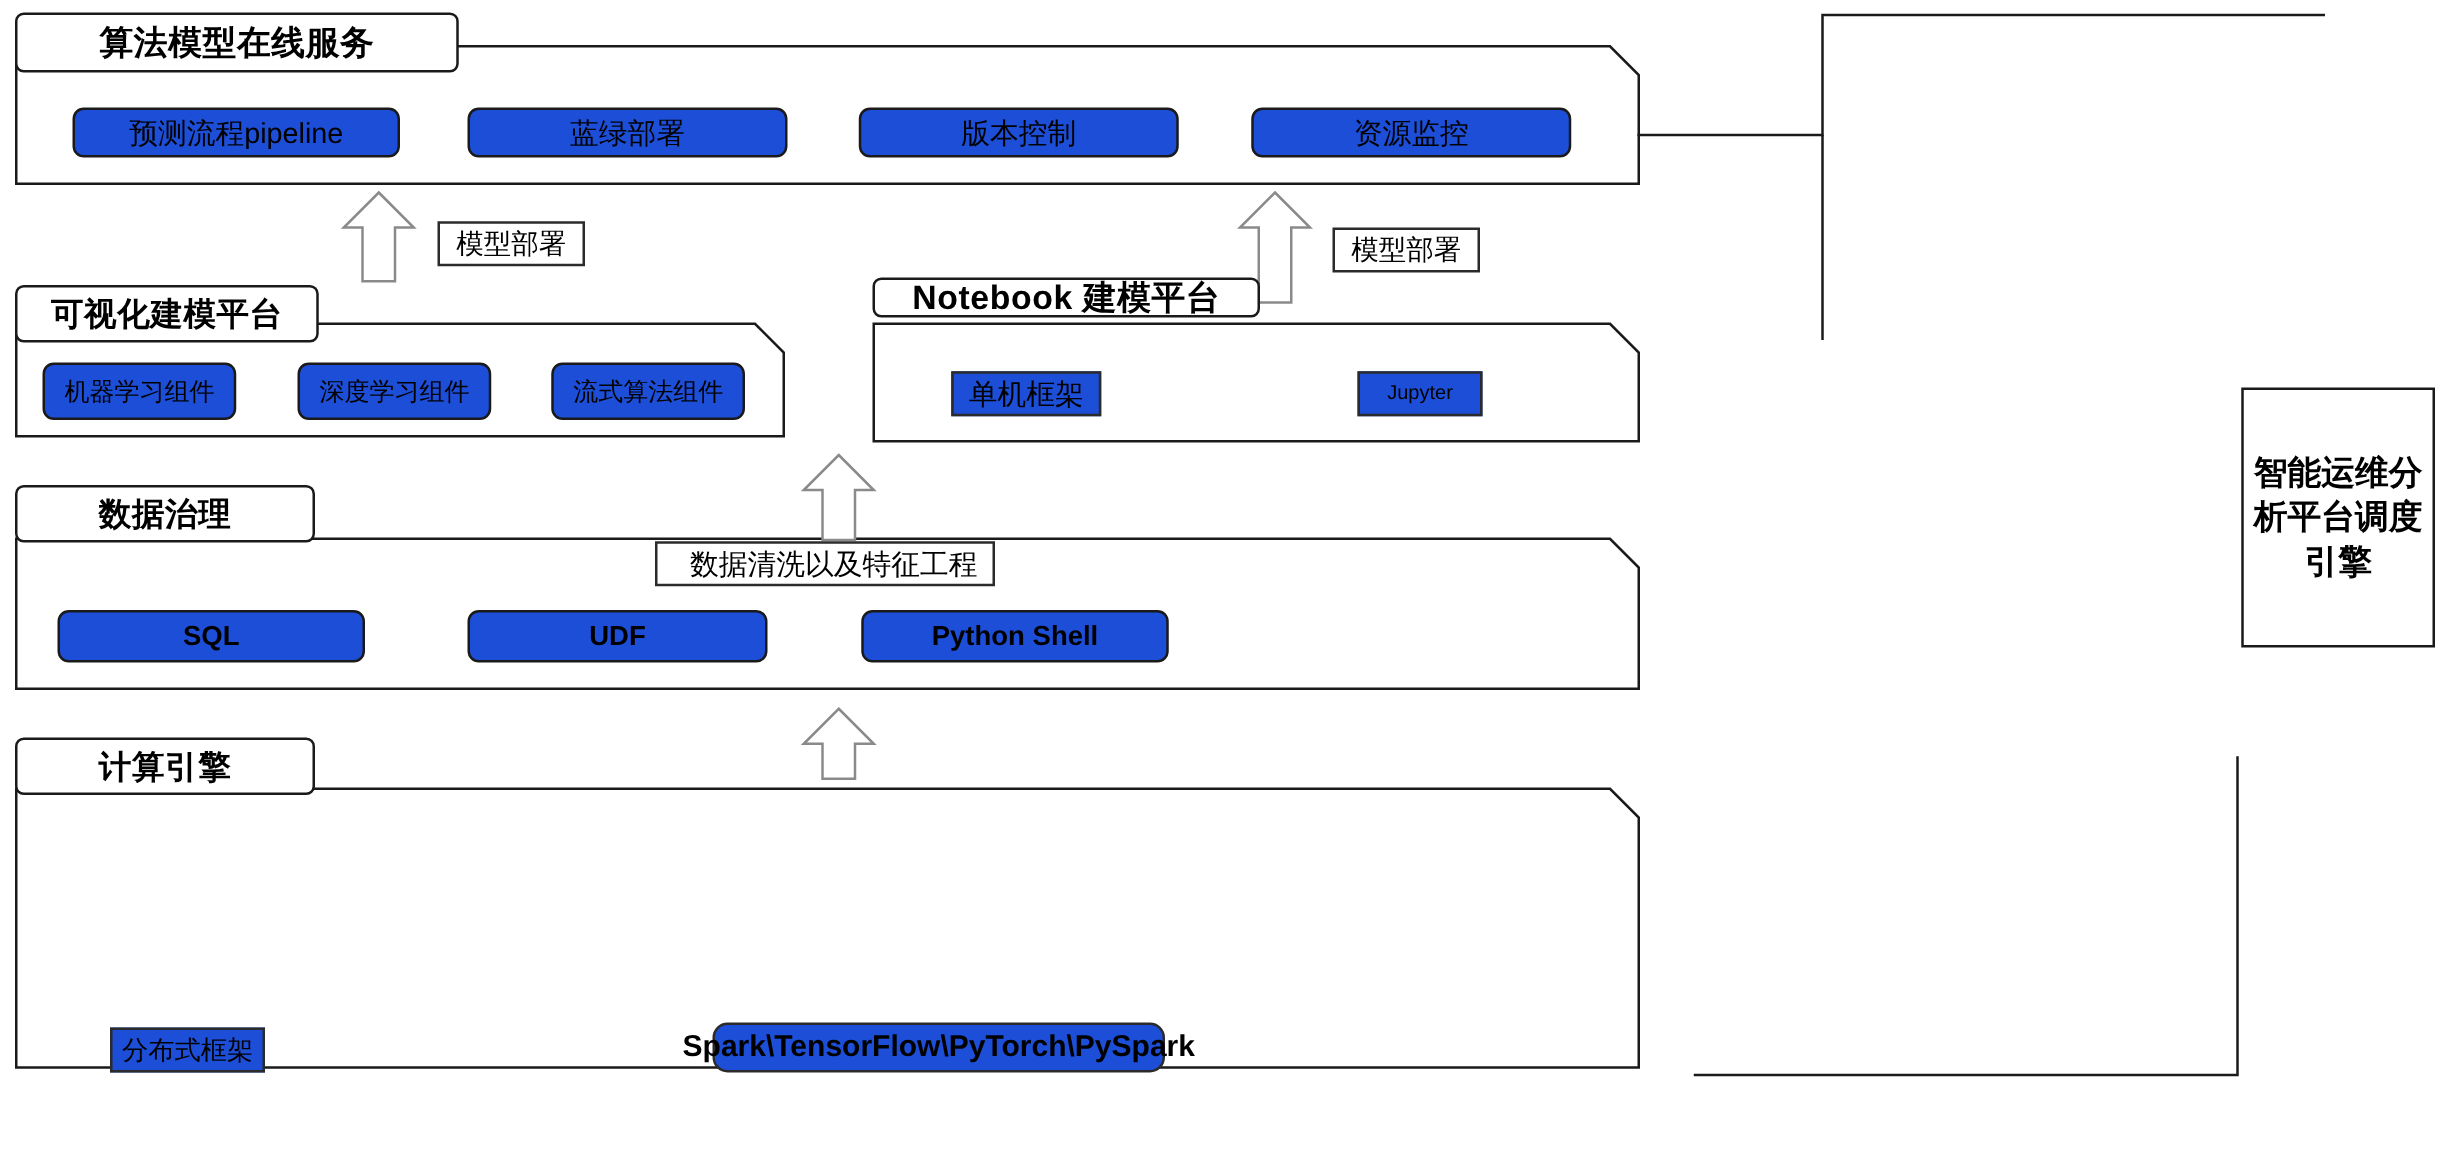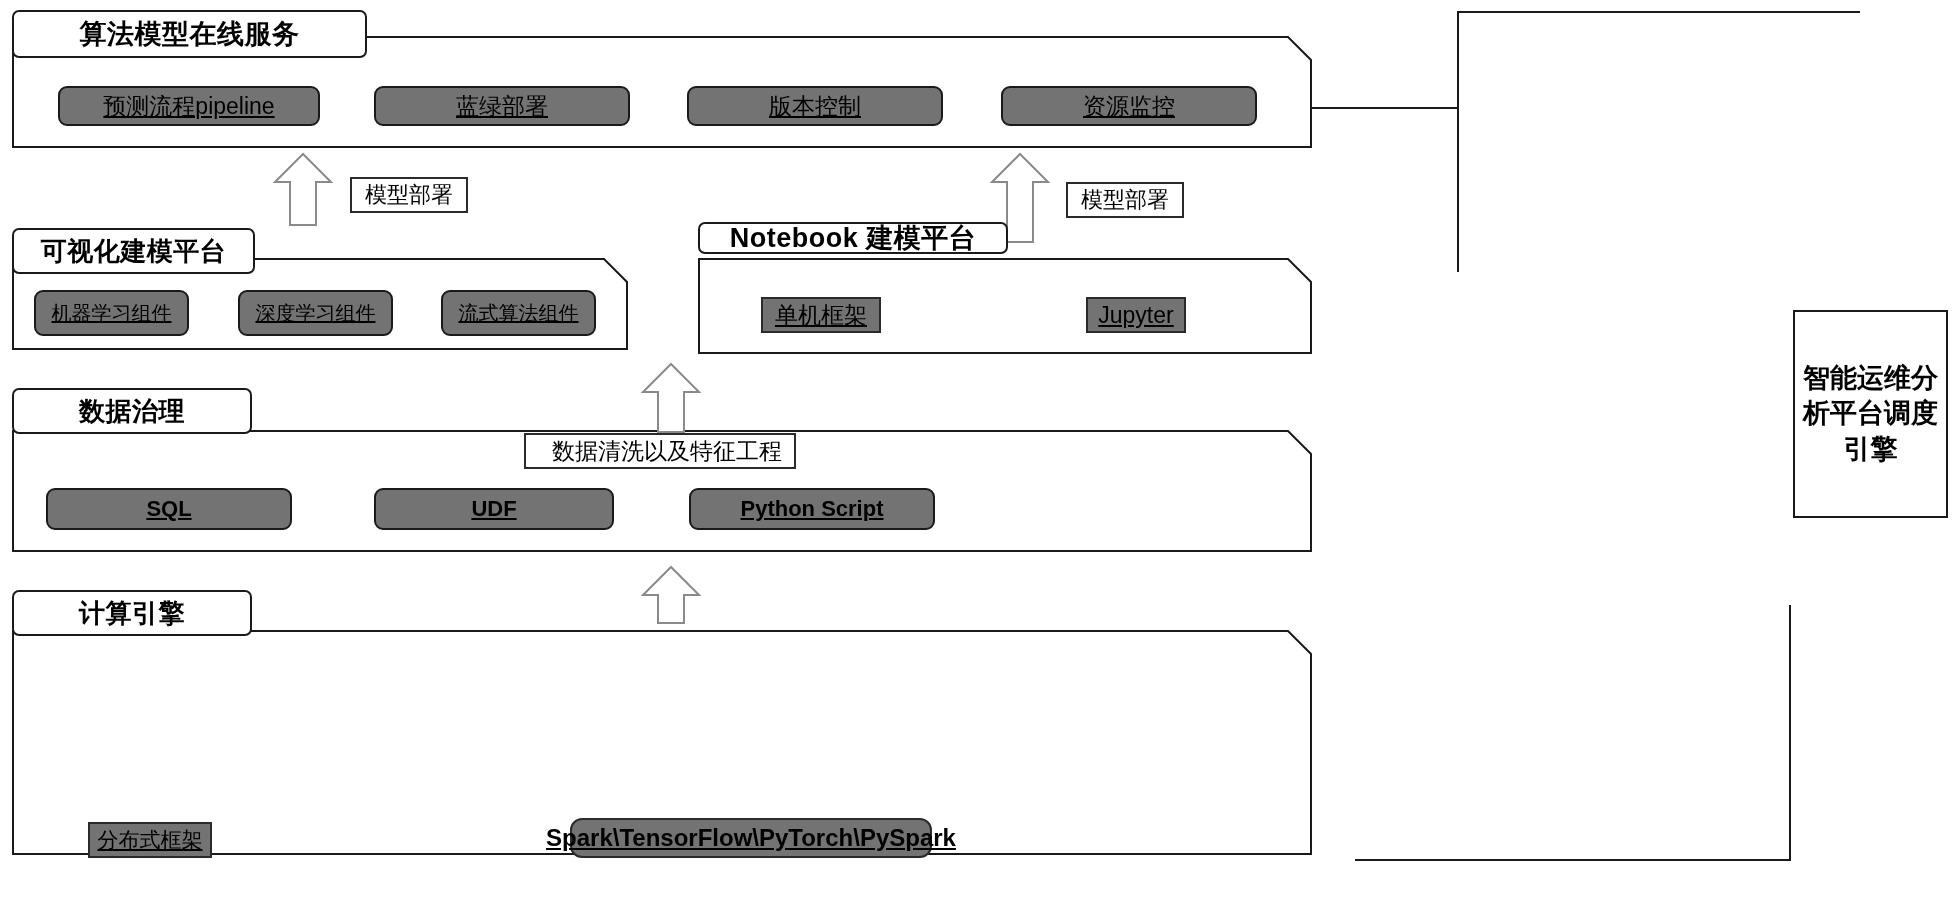--- a/index.html
+++ b/index.html
@@ -40,28 +40,27 @@
     font-weight: bold;
     color: #000000;
     z-index: 6;
     white-space: nowrap;
     letter-spacing: 0.5px;
   }
 
   
   .chip {
     position: absolute;
-    background: #737373;
+    background: #1d4ed8;
     display: flex;
     align-items: center;
     justify-content: center;
     color: #000000;
     white-space: nowrap;
     z-index: 5;
-    text-decoration: underline;
   }
   .chip.round {
     border: 2px solid #1a1a1a;
     border-radius: 9px;
   }
   .chip.thin {
     border: 2px solid #2b2b2b;
     border-radius: 0;
   }
   .chip.bold { font-weight: bold; }
@@ -163,41 +162,41 @@
   <div class="panel" style="left:698px; top:258px; width:614px; height:96px;">
     <div class="panel-shape">
       <svg viewBox="0 0 614 96" preserveAspectRatio="none">
         <path d="M1,1 L590,1 L613,24 L613,95 L1,95 Z" fill="#ffffff" stroke="#1a1a1a" stroke-width="2" vector-effect="non-scaling-stroke"></path>
       </svg>
     </div>
   </div>
   <div class="hdr" style="left:698px; top:222px; width:310px; height:32px; font-size:27px;">Notebook 建模平台</div>
 
   <div class="chip thin" style="left:761px; top:297px; width:120px; height:36px; font-size:23px;">单机框架</div>
-  <div class="chip thin" style="left:1086px; top:297px; width:100px; height:36px; font-size:23px;">Jupyter</div>
+  <div class="chip thin" style="left:1086px; top:297px; width:100px; height:36px; font-size:16px;">Jupyter</div>
 
   <div class="arrow" style="left:640px; top:362px; width:62px; height:72px;">
     <svg width="62" height="72" viewBox="0 0 62 72">
       <path d="M31,2 L59,30 L44,30 L44,70 L18,70 L18,30 L3,30 Z" fill="#ffffff" stroke="#8a8a8a" stroke-width="2" stroke-linejoin="miter"></path>
     </svg>
   </div>
   <div class="caption" style="left:524px; top:433px; width:272px; height:36px; font-size:23px;padding-left:14px;">数据清洗以及特征工程</div>
 
   <div class="panel" style="left:12px; top:430px; width:1300px; height:122px;">
     <div class="panel-shape">
       <svg viewBox="0 0 1300 122" preserveAspectRatio="none">
         <path d="M1,1 L1276,1 L1299,24 L1299,121 L1,121 Z" fill="#ffffff" stroke="#1a1a1a" stroke-width="2" vector-effect="non-scaling-stroke"></path>
       </svg>
     </div>
   </div>
   <div class="hdr" style="left:12px; top:388px; width:240px; height:46px; font-size:26px;">数据治理</div>
 
   <div class="chip round bold" style="left:374px; top:488px; width:240px; height:42px; font-size:22px;">UDF</div>
   <div class="chip round bold" style="left:46px; top:488px; width:246px; height:42px; font-size:22px;">SQL</div>
-  <div class="chip round bold" style="left:689px; top:488px; width:246px; height:42px; font-size:22px;">Python Script</div>
+  <div class="chip round bold" style="left:689px; top:488px; width:246px; height:42px; font-size:22px;">Python Shell</div>
 
   <div class="arrow" style="left:640px; top:565px; width:62px; height:60px;">
     <svg width="62" height="60" viewBox="0 0 62 60">
       <path d="M31,2 L59,30 L44,30 L44,58 L18,58 L18,30 L3,30 Z" fill="#ffffff" stroke="#8a8a8a" stroke-width="2" stroke-linejoin="miter"></path>
     </svg>
   </div>
 
   <div class="panel" style="left:12px; top:630px; width:1300px; height:88px;">
     <div class="panel-shape">
       <svg viewBox="0 0 1300 88" preserveAspectRatio="none">

